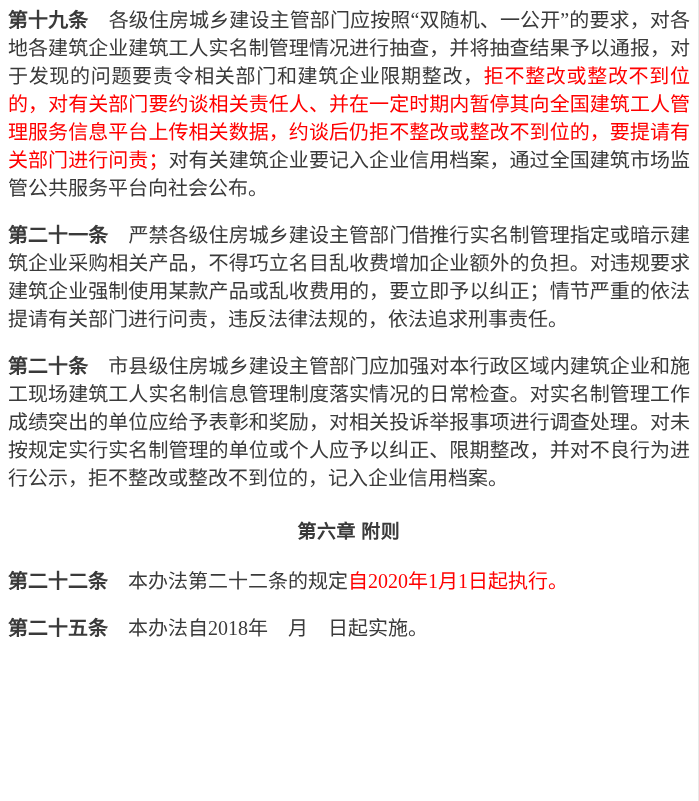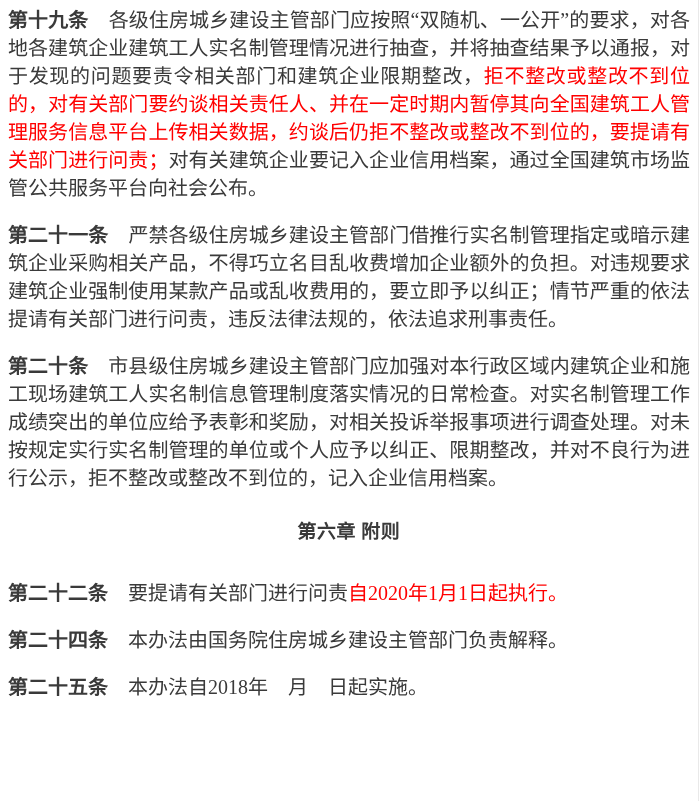--- a/index.html
+++ b/index.html
@@ -23,21 +23,21 @@
   }
   .chapter-heading{
     font-size:19px;
     font-weight:bold;
     text-align:center;
     color:var(--body-color);
     margin:4px 0 24px 0;
     letter-spacing:0.5px;
   }
   .chapter-heading.mid{
-    margin:24px 0 36px 0;
+    margin:24px 0 24px 0;
   }
   .article{
     font-size:20px;
     line-height:28px;
     text-align:justify;
     text-justify:inter-ideograph;
     margin:0 0 19px 0;
     word-break:break-all;
   }
   .article:last-child{margin-bottom:0;}
@@ -47,16 +47,15 @@
   .seg-red-bold{color:var(--red);font-weight:bold;}
 </style>
 </head>
 <body>
 
 <main class="doc" id="doc">
     <p class="article"><span class="seg-label">第十九条　</span><span class="seg-body">各级住房城乡建设主管部门应按照“双随机、一公开”的要求，对各地各建筑企业建筑工人实名制管理情况进行抽查，并将抽查结果予以通报，对于发现的问题要责令相关部门和建筑企业限期整改，</span><span class="seg-red">拒不整改或整改不到位的，对有关部门要约谈相关责任人、并在一定时期内暂停其向全国建筑工人管理服务信息平台上传相关数据，约谈后仍拒不整改或整改不到位的，要提请有关部门进行问责；</span><span class="seg-body">对有关建筑企业要记入企业信用档案，通过全国建筑市场监管公共服务平台向社会公布。</span></p>
     <p class="article"><span class="seg-label">第二十一条　</span><span class="seg-body">严禁各级住房城乡建设主管部门借推行实名制管理指定或暗示建筑企业采购相关产品，不得巧立名目乱收费增加企业额外的负担。对违规要求建筑企业强制使用某款产品或乱收费用的，要立即予以纠正；情节严重的依法提请有关部门进行问责，违反法律法规的，依法追求刑事责任。</span></p>
     <p class="article"><span class="seg-label">第二十条　</span><span class="seg-body">市县级住房城乡建设主管部门应加强对本行政区域内建筑企业和施工现场建筑工人实名制信息管理制度落实情况的日常检查。对实名制管理工作成绩突出的单位应给予表彰和奖励，对相关投诉举报事项进行调查处理。对未按规定实行实名制管理的单位或个人应予以纠正、限期整改，并对不良行为进行公示，拒不整改或整改不到位的，记入企业信用档案。</span></p>
     <h2 class="chapter-heading mid">第六章 附则</h2>
-    <p class="article"><span class="seg-label">第二十二条　</span><span class="seg-body">要提请有关部门进行问责</span><span class="seg-red">自2020年1月1日起执行。</span></p>
-    <p class="article"><span class="seg-label">第二十四条　</span><span class="seg-body">本办法由国务院住房城乡建设主管部门负责解释。</span></p>
+    <p class="article"><span class="seg-label">第二十二条　</span><span class="seg-body">本办法第二十二条的规定</span><span class="seg-red">自2020年1月1日起执行。</span></p>
     <p class="article"><span class="seg-label">第二十五条　</span><span class="seg-body">本办法自2018年　月　日起实施。</span></p>
   </main>
 
 </body></html>

